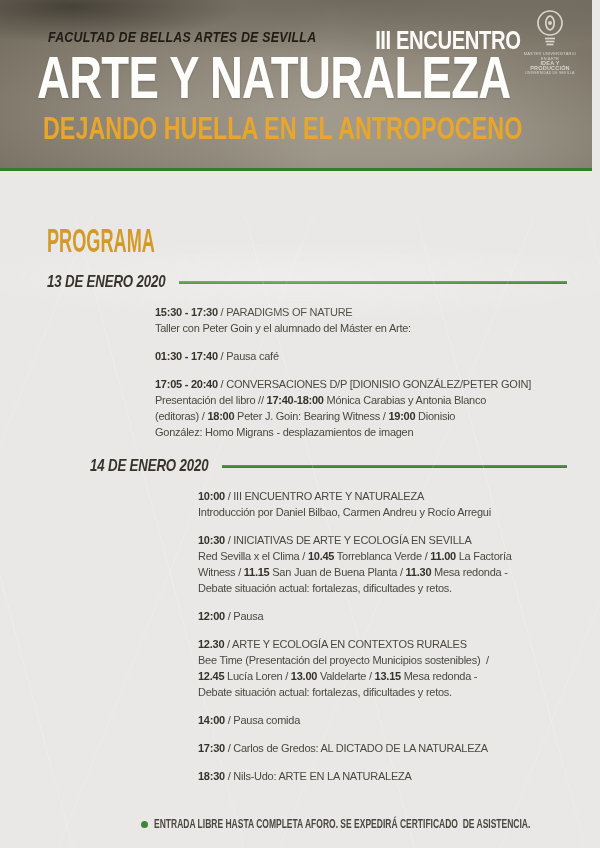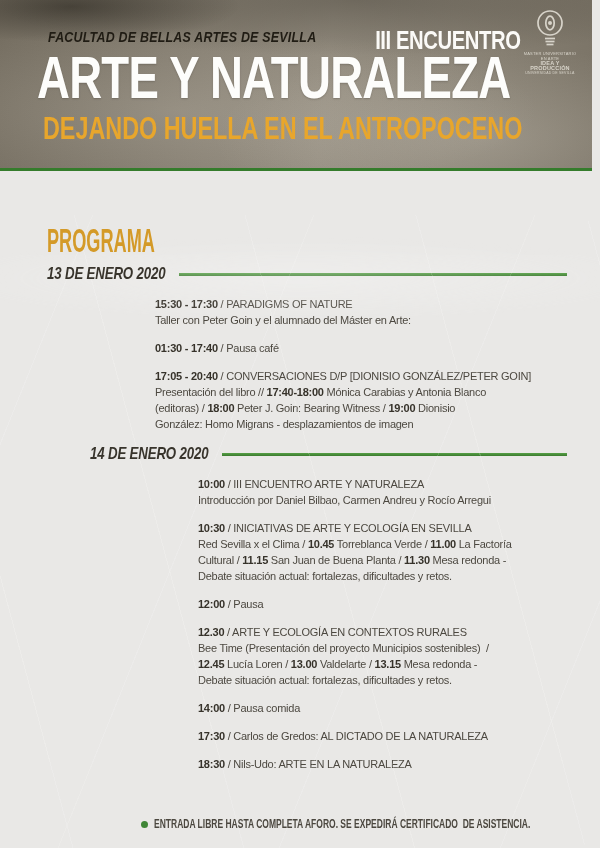--- a/index.html
+++ b/index.html
@@ -70,21 +70,21 @@
       repeating-linear-gradient(-68deg, rgba(255,255,255,0) 0 92px, rgba(255,255,255,.26) 92px 93px, rgba(255,255,255,0) 93px 205px);
   }
   .programa{
     margin:10px 0 6px 47px; height:31px;
   }
   .programa .inner{
     display:inline-block; font-size:33px; line-height:31px; font-weight:bold;
     color:var(--gold-dark,#d49a28); transform:scaleX(.55); transform-origin:0 0; white-space:nowrap;
   }
   .day-header{
-    display:flex; align-items:center; margin:8px 33px 12px 47px; height:20px;justify-content:space-between;
+    display:flex; align-items:center; margin:16px 33px 12px 47px; height:20px;justify-content:space-between;
   }
   .day-date{display:inline-block; width:124px; flex:0 0 auto;}
   .day-date .inner{
     display:inline-block; font-size:17px; font-weight:bold; font-style:italic;
     letter-spacing:-.2px; color:#38342c; transform:scaleX(.78); transform-origin:0 50%; white-space:nowrap;
   }
   .day-rule{
     flex:1; height:3px; margin-left:8px;
     background:linear-gradient(180deg,#57a046,#3a7a2e);
   }
@@ -172,21 +172,21 @@
             <span class="day-rule"></span>
           </div>
           <div class="event-list">
             <div class="event">
               <div class="event-line"><span class="b">10:00</span><span> / III ENCUENTRO ARTE Y NATURALEZA</span></div>
               <div class="event-line"><span>Introducción por Daniel Bilbao, Carmen Andreu y Rocío Arregui</span></div>
             </div>
             <div class="event">
               <div class="event-line"><span class="b">10:30</span><span> / INICIATIVAS DE ARTE Y ECOLOGÍA EN SEVILLA</span></div>
               <div class="event-line"><span>Red Sevilla x el Clima / </span><span class="b">10.45</span><span> Torreblanca Verde / </span><span class="b">11.00</span><span> La Factoría</span></div>
-              <div class="event-line"><span>Cultural / </span><span class="b">11.15</span><span> San Juan de Buena Planta / </span><span class="b">11.30</span><span> Mesa redonda -</span></div>
+              <div class="event-line"><span>Witness / </span><span class="b">11.15</span><span> San Juan de Buena Planta / </span><span class="b">11.30</span><span> Mesa redonda -</span></div>
               <div class="event-line"><span>Debate situación actual: fortalezas, dificultades y retos.</span></div>
             </div>
             <div class="event">
               <div class="event-line"><span class="b">12:00</span><span> / Pausa</span></div>
             </div>
             <div class="event">
               <div class="event-line"><span class="b">12.30</span><span> / ARTE Y ECOLOGÍA EN CONTEXTOS RURALES</span></div>
               <div class="event-line"><span>Bee Time (Presentación del proyecto Municipios sostenibles)  /</span></div>
               <div class="event-line"><span class="b">12.45</span><span> Lucía Loren / </span><span class="b">13.00</span><span> Valdelarte / </span><span class="b">13.15</span><span> Mesa redonda -</span></div>
               <div class="event-line"><span>Debate situación actual: fortalezas, dificultades y retos.</span></div>

